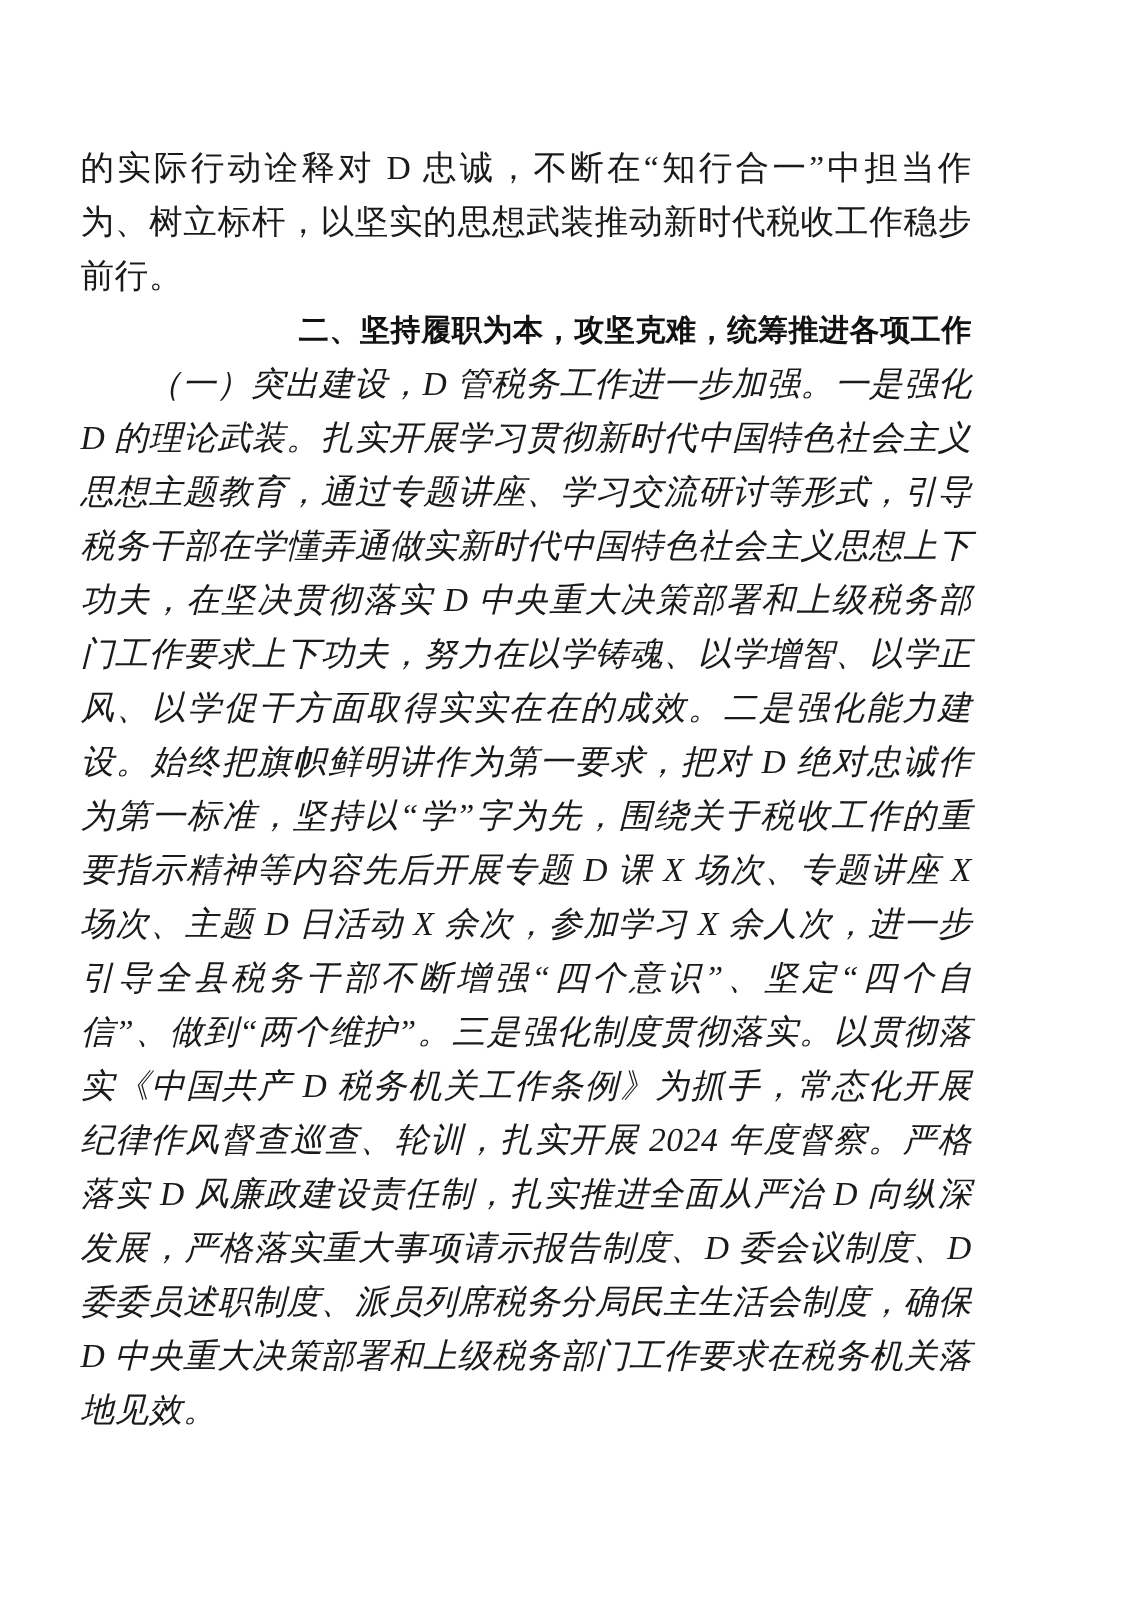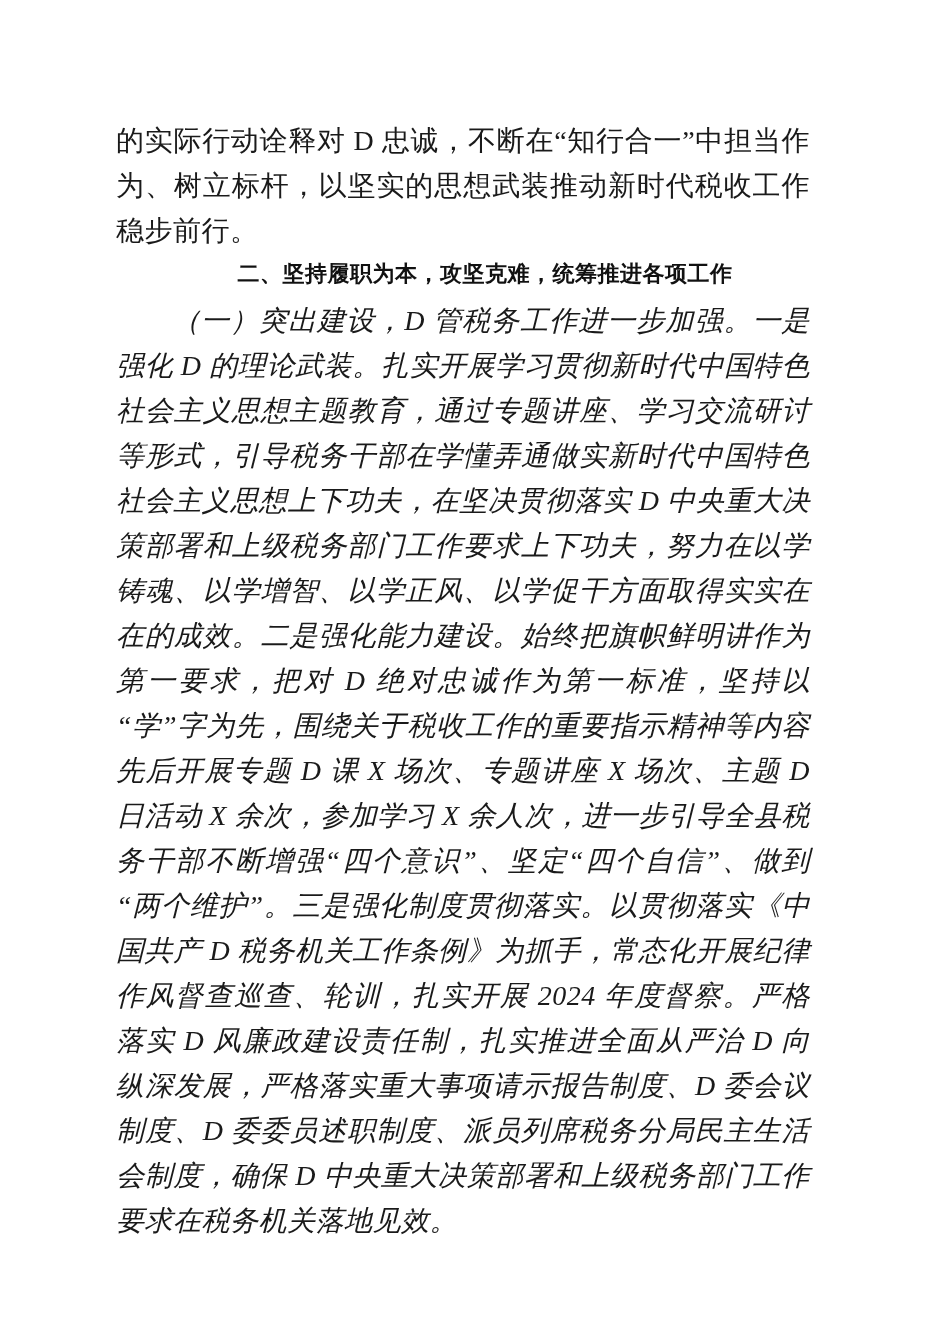--- a/index.html
+++ b/index.html
@@ -9,47 +9,47 @@
   }
   body {
     width: 950px;
     height: 1344px;
     overflow: hidden;
   }
   .page {
     box-sizing: border-box;
     width: 950px;
     height: 1344px;
-    padding: 118px 140px 0 116px;
+    padding: 118px 140px 0 67px;
     background: #ffffff;
     color: #1a1a1a;
     font-family: "Liberation Serif", "DejaVu Serif", serif;
     font-size: 28px;
     line-height: 45px;
   }
   .page p, .page h2 {
     margin: 0;
     padding: 0;
   }
   .body-par {
     text-align: justify;
     text-justify: inter-character;
     letter-spacing: 0.5px;
   }
   .indent-2 {
     text-indent: 2em;
     font-style: italic;
   }
   .section-heading {
-    font-family: Liberation Mono, monospace;
+    font-family: Liberation Sans, sans-serif;
     font-weight: 700;
-    font-size: 22px;
+    font-size: 25px;
     line-height: 45px;
     text-indent: 2em;
-    text-align: center;
+    text-align: right;
     letter-spacing: 0.5px;
     color: #111111;
   }
 </style>
 </head>
 <body>
 
 <div class="page">
   <p class="body-par">的实际行动诠释对 D 忠诚，不断在“知行合一”中担当作为、树立标杆，以坚实的思想武装推动新时代税收工作稳步前行。</p>
 

